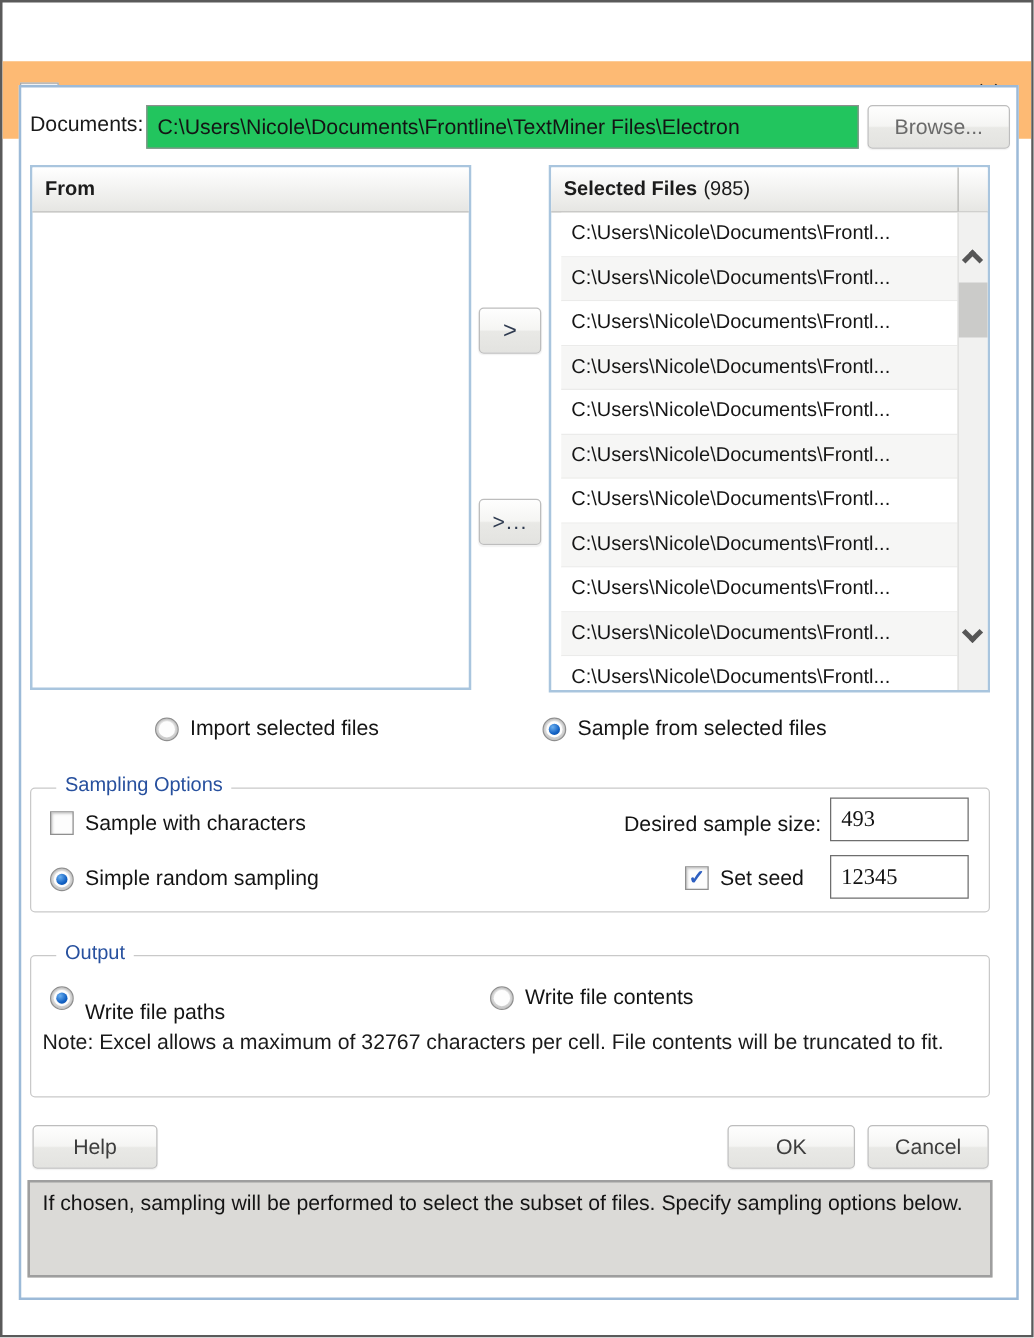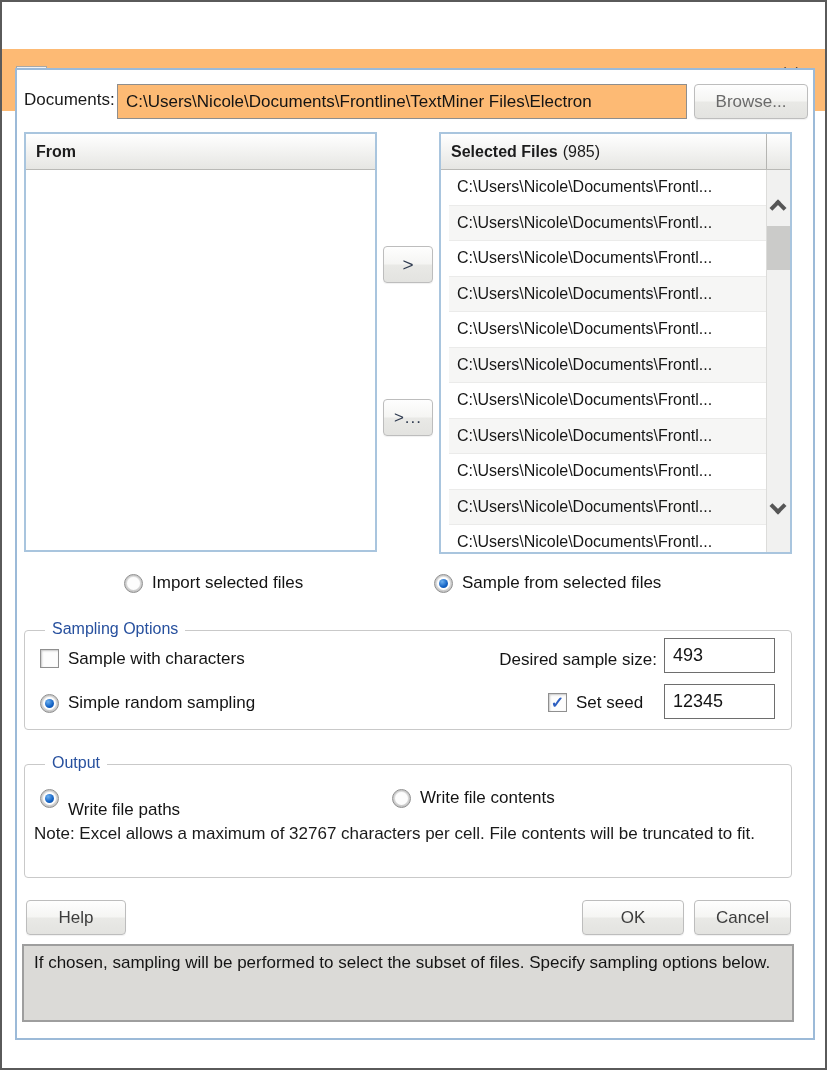--- a/index.html
+++ b/index.html
@@ -12,21 +12,21 @@
   .app-icon .pane-left { width:16px; height:100%; background:linear-gradient(160deg,#4a7fa8 0%,#3f8f92 45%,#57b87a 100%); }
   .app-icon .pane-right { width:7px; height:11px; background:#cfe0cf; border:1px solid #bdbdbd; }
   .window-title { position:absolute; left:53px; top:16px; font-size:21px; color:#141414; }
   .close-x { position:absolute; left:778px; top:13px; font-size:26px; font-weight:300; color:#1b1b1b; cursor:pointer; line-height:1; }
 
   
   .panel { position:absolute; left:13px; top:66px; width:800px; height:972px; border:2px solid #9cbad8; background:#fff; }
 
   
   .dir-label { position:absolute; left:22px; top:88px; font-size:17px; color:#1a1a1a; }
-  .dir-field { position:absolute; left:115px; top:82px; width:570px; height:35px; background:#fdba74; border:1px solid #8e8e8e; font-family:"Liberation Sans",sans-serif; font-size:17px; color:#141414; padding:0 8px; }
+  .dir-field { position:absolute; left:115px; top:82px; width:570px; height:35px; background:#22c55e; border:1px solid #8e8e8e; font-family:"Liberation Sans",sans-serif; font-size:17px; color:#141414; padding:0 8px; }
 
   
   .btn { position:absolute; background:linear-gradient(#fefefe 0%,#f5f5f3 48%,#e9e9e6 52%,#e3e3e0 100%); border:1px solid #bdbdbd; border-radius:4px; font-family:"Liberation Sans",sans-serif; font-size:17px; color:#4f4f4f; display:flex; align-items:center; justify-content:center; cursor:pointer; box-shadow:0 1px 1px rgba(0,0,0,.06); }
   .btn-browse { left:692px; top:82px; width:114px; height:35px; color:#6a6a6a; }
   .btn-move { left:381px; top:244px; width:50px; height:37px; font-size:19px; color:#2f3b50; }
   .btn-move-all { left:381px; top:397px; width:50px; height:37px; font-size:17px; color:#2f3b50; letter-spacing:1px; }
   .btn-help { left:24px; top:898px; width:100px; height:35px; color:#3d3d3d; }
   .btn-ok { left:580px; top:898px; width:102px; height:35px; color:#3d3d3d; }
   .btn-cancel { left:692px; top:898px; width:97px; height:35px; color:#3d3d3d; }
 
@@ -57,21 +57,21 @@
   .checkbox { position:absolute; width:19px; height:19px; background:#fdfdfd; border:1px solid #8f8f8f; box-shadow:inset 1px 1px 2px rgba(0,0,0,.22); display:flex; align-items:center; justify-content:center; }
   .checkbox .mark { font-size:16px; font-weight:bold; color:#2d5fc1; line-height:1; }
   .ctl-label { position:absolute; font-size:17px; color:#141414; white-space:nowrap; }
 
   
   .group { position:absolute; border:1px solid #c9c9c9; border-radius:4px; background:#fff; }
   .group-sampling { left:22px; top:628px; width:768px; height:100px;padding-left:32px; }
   .group-output { left:22px; top:762px; width:768px; height:114px; }
   .group-legend { position:absolute; top:-11px; left:20px; background:#fff; padding:0 7px; color:#27509e; font-size:16px; }
 
-  .num-input { position:absolute; width:111px; height:35px; border:1px solid #6e6e6e; background:#fff; font-family:Liberation Sans, sans-serif; font-size:18px; color:#141414; padding:0 8px; }
+  .num-input { position:absolute; width:111px; height:35px; border:1px solid #6e6e6e; background:#fff; font-family:Liberation Serif, serif; font-size:18px; color:#141414; padding:0 8px; }
   .input-size { left:662px; top:636px; }
   .input-seed { left:662px; top:682px; }
   .lbl-size { left:465px; top:648px; width:190px; text-align:right; }
   .note-text { position:absolute; left:32px; top:820px; width:735px; font-size:17px; color:#1a1a1a; line-height:1.45; }
 
   
   .status-box { position:absolute; left:20px; top:942px; width:772px; height:78px; background:#dbdad7; border:2px solid #9e9e9e; padding:5px 10px; font-size:17px; color:#141414; line-height:1.42; }
 </style>
 </head>
 <body>

